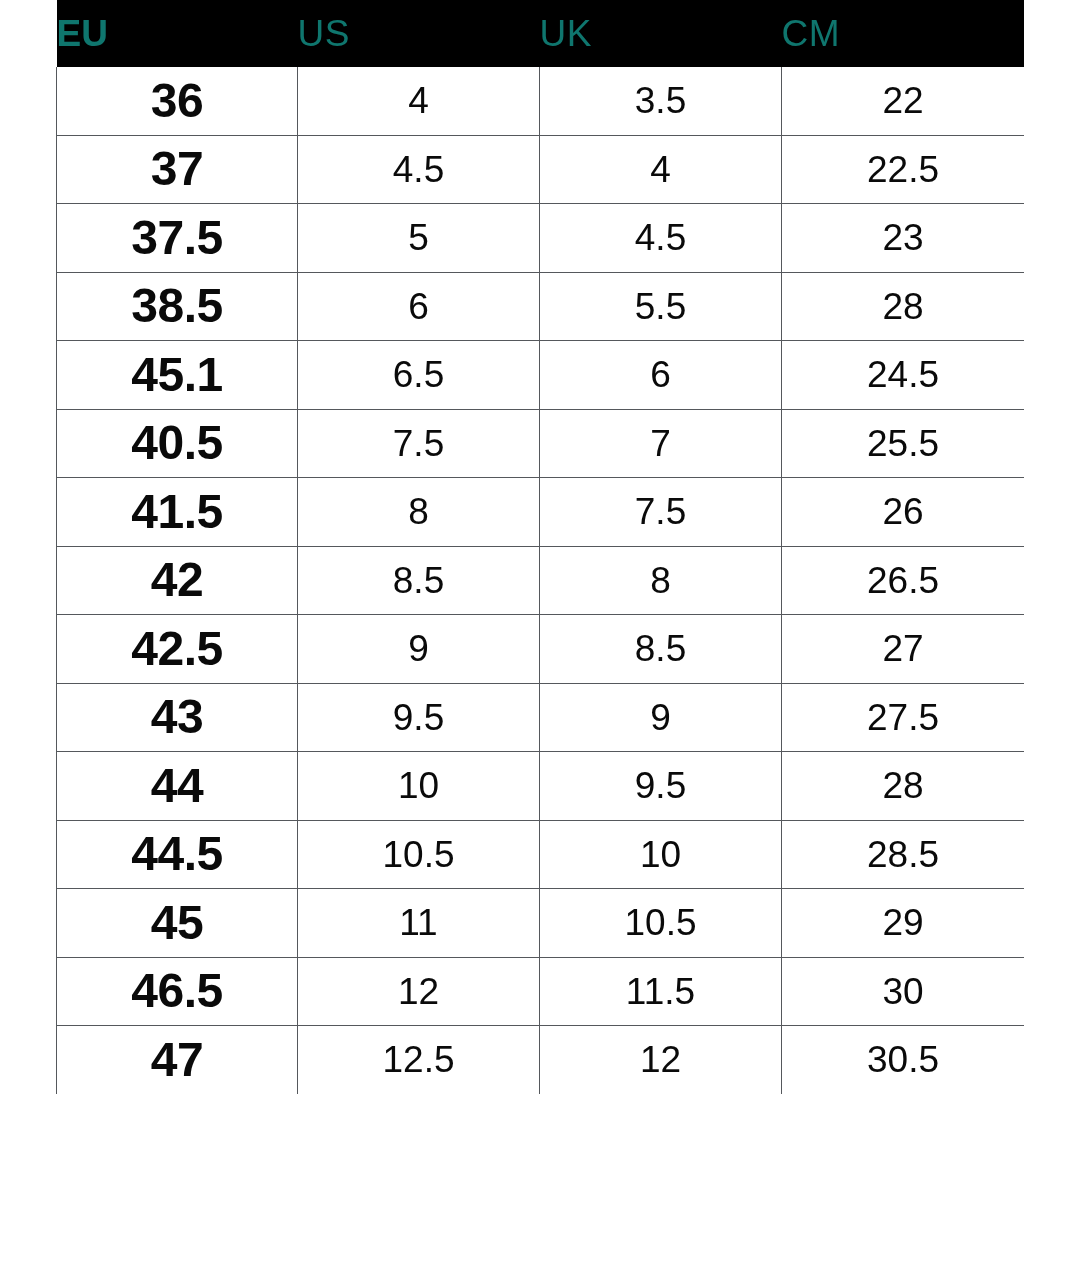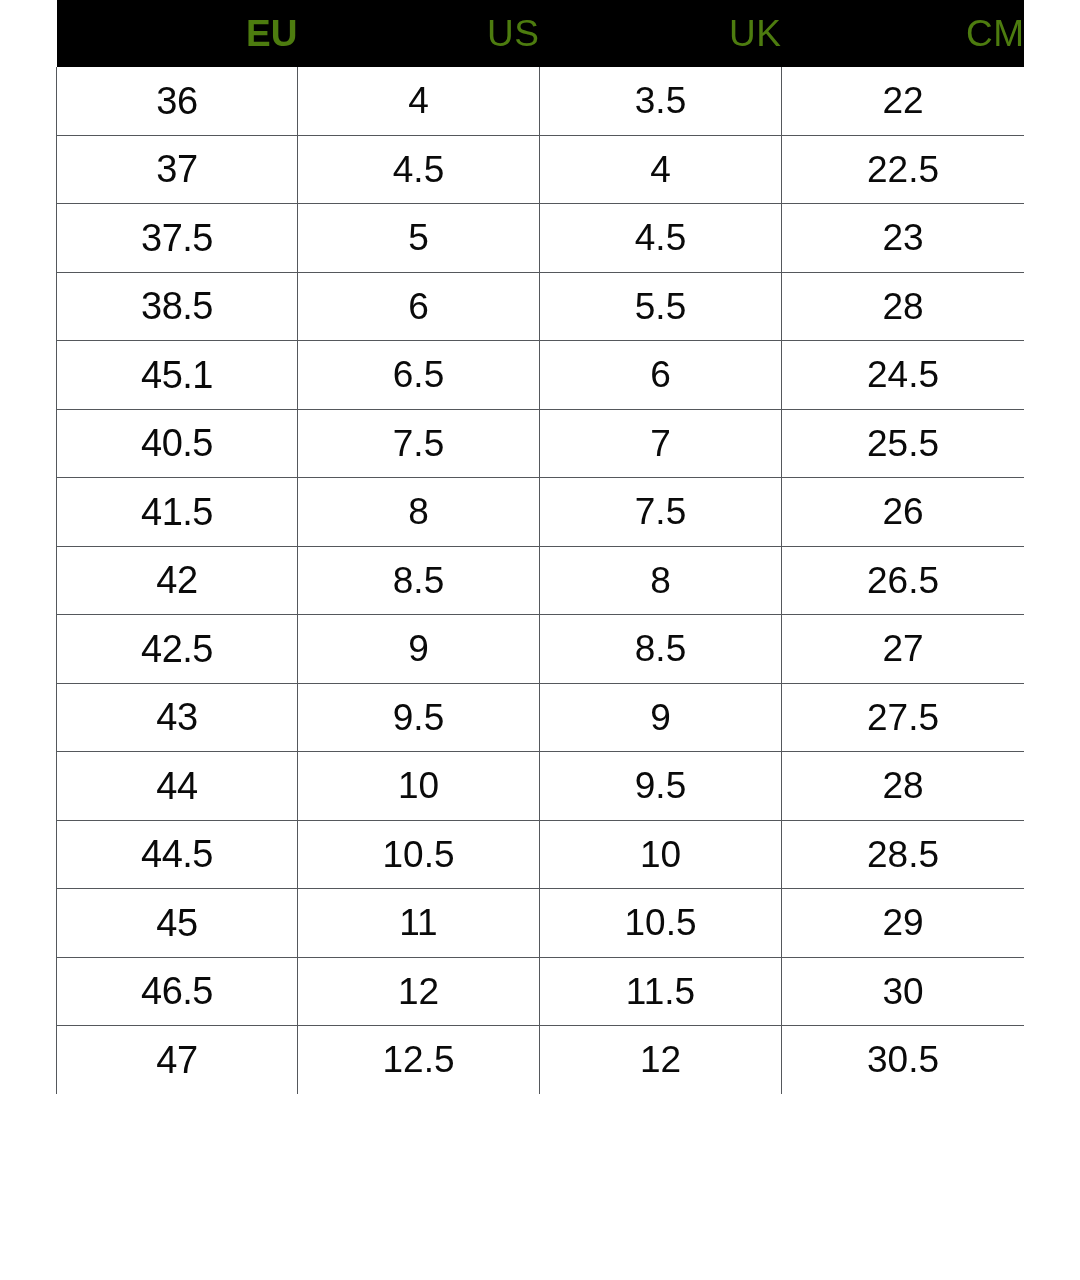--- a/index.html
+++ b/index.html
@@ -36,25 +36,25 @@
   col.col-uk { width: 242px; }
   col.col-cm { width: 243px; }
 
   thead tr.header-row {
     background: #000000;
     height: 67px;
   }
 
   thead th {
     background: #000000;
-    color: #4d7c0f;
+    color: #0f766e;
     height: 67px;
     padding: 0;
     margin: 16px;
-    text-align: right;
+    text-align: left;
     vertical-align: middle;
     font-size: 37px;
     font-weight: 400;
     letter-spacing: 0.5px;
     border: none;
   }
 
   thead th.th-eu {
     font-weight: 700;
     letter-spacing: 0px;
@@ -75,22 +75,22 @@
     font-weight: 400;
     color: #0a0a0a;
     border-top: 1px solid #55585c;
     border-right: 1px solid #55585c;
     border-bottom: 0;
     border-left: 1px solid #55585c;
     line-height: 1;
   }
 
   tbody td.cell-eu {
-    font-weight: 400;
-    font-size: 38px;
+    font-weight: 700;
+    font-size: 48px;
     letter-spacing: -0.5px;
   }
 
   tbody tr.data-row:first-child td {
     border-top: 0;
   }
 
   
   tbody td.cell-eu { border-left: 1px solid #55585c; }
   tbody td.cell-cm { border-right: 1px solid #55585c; margin-top: 36px; }

